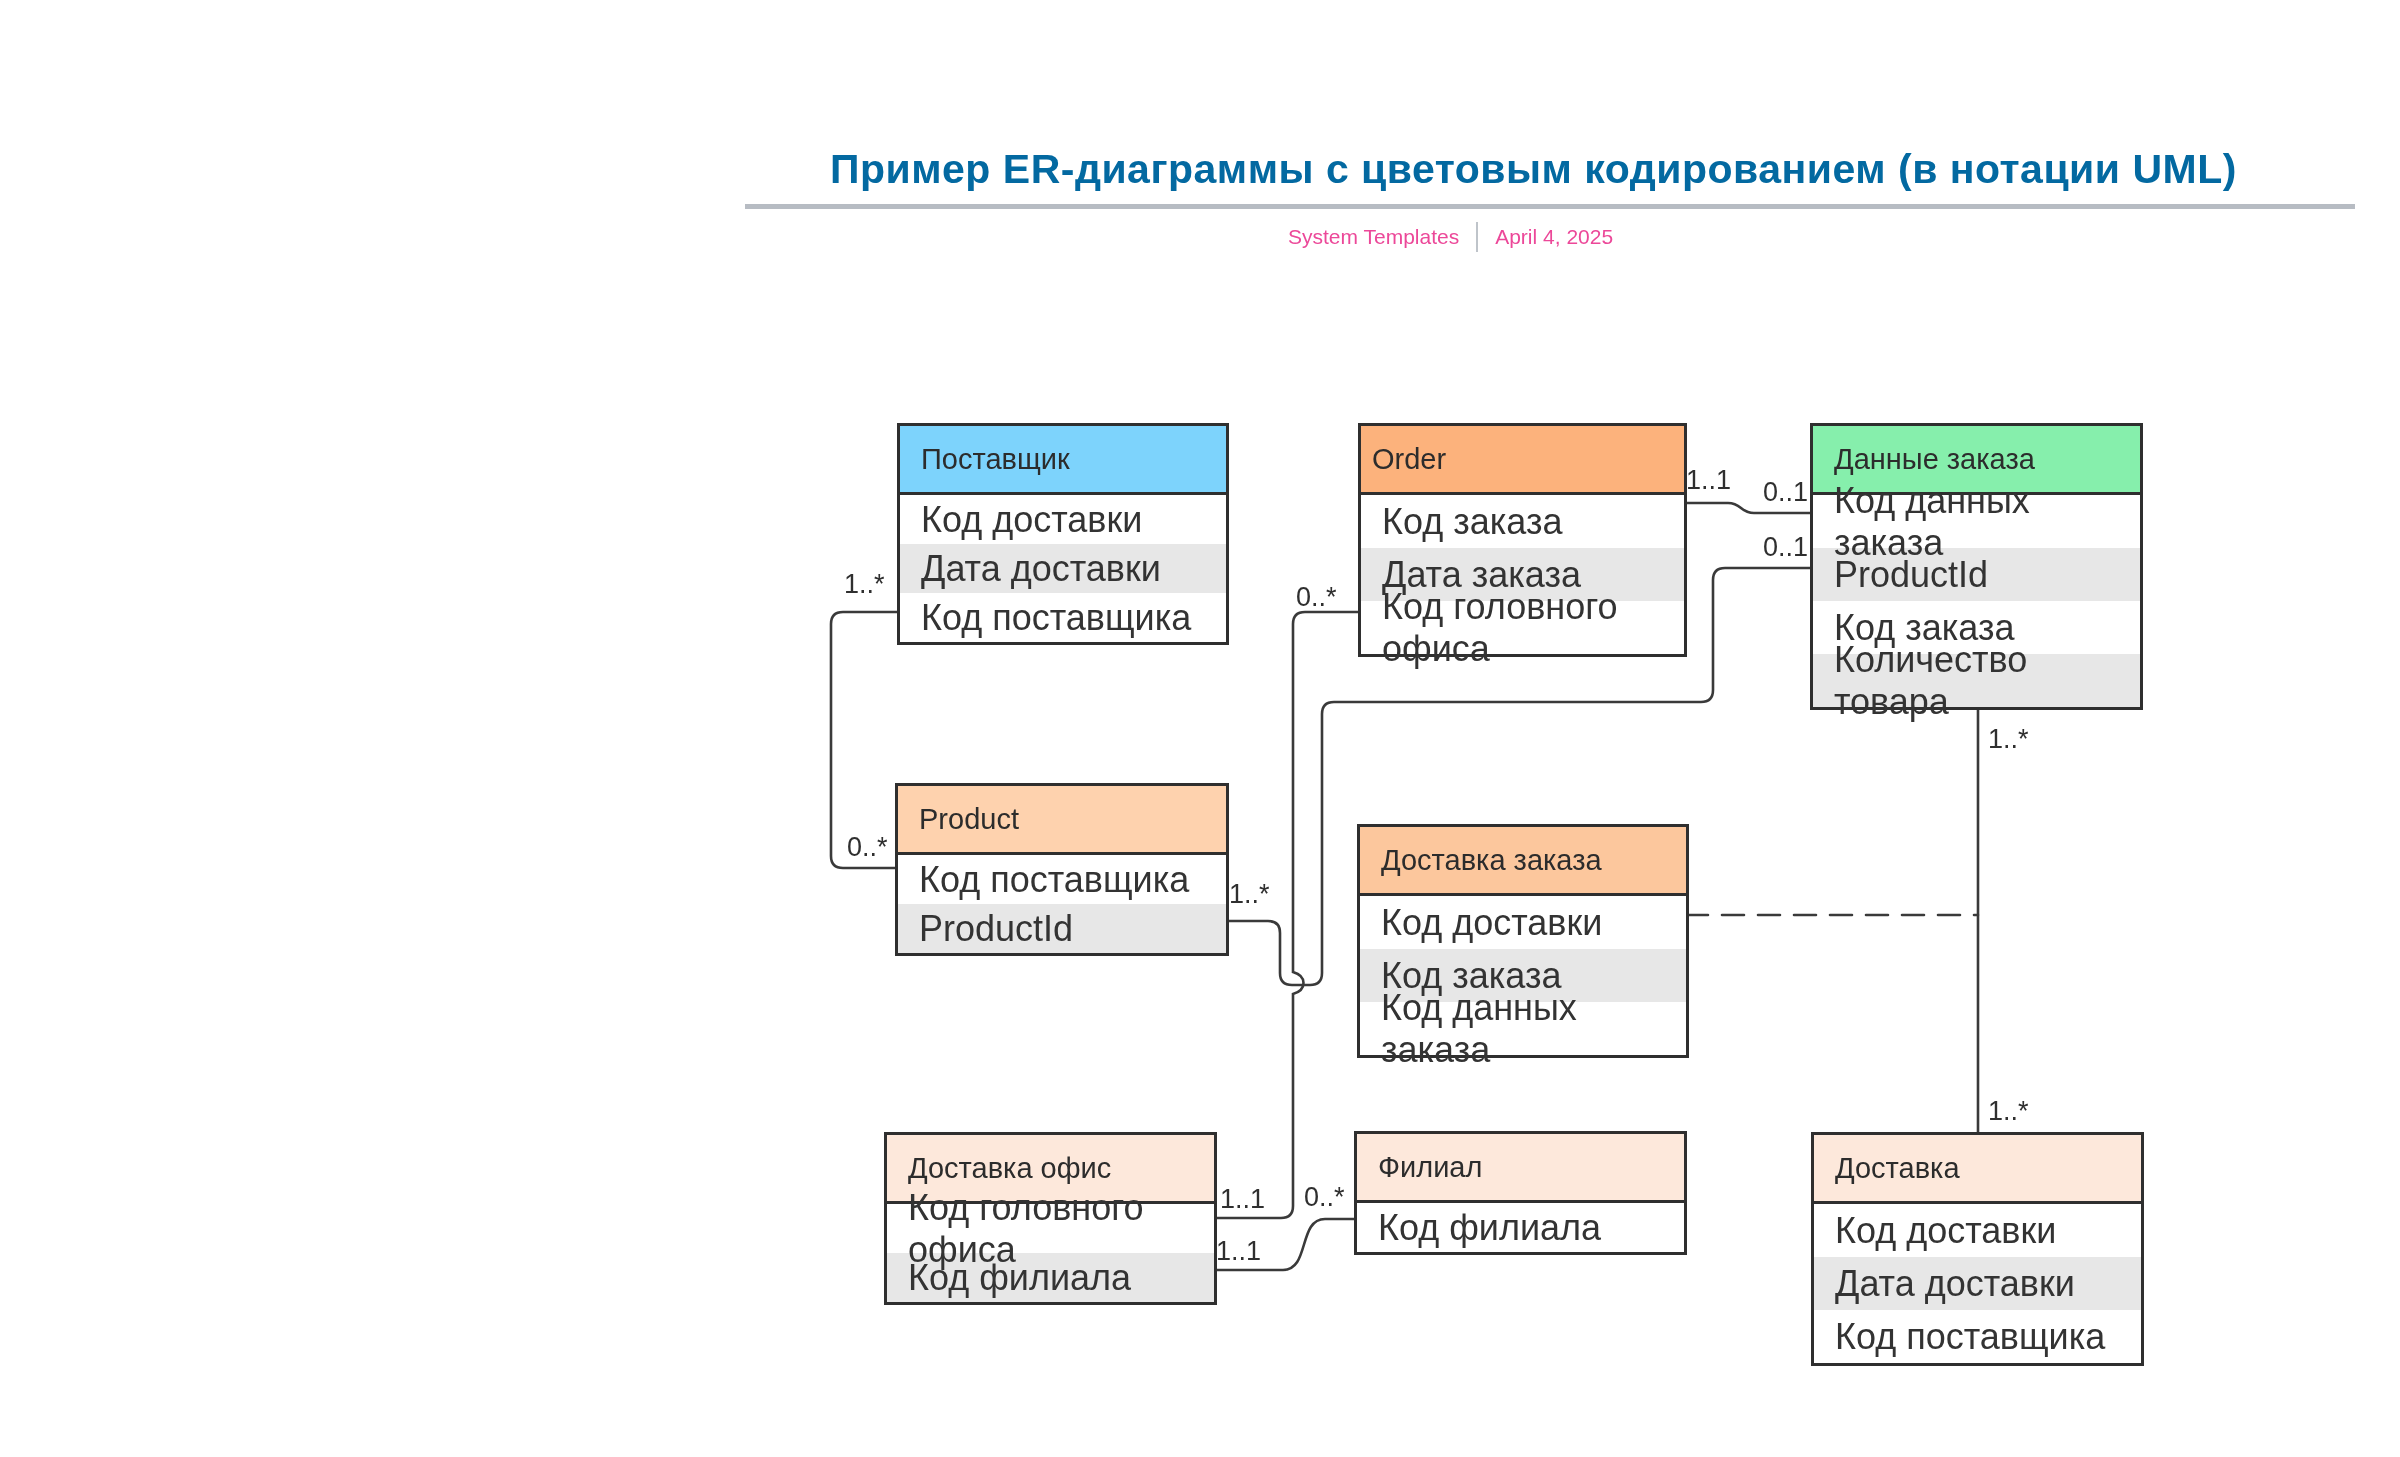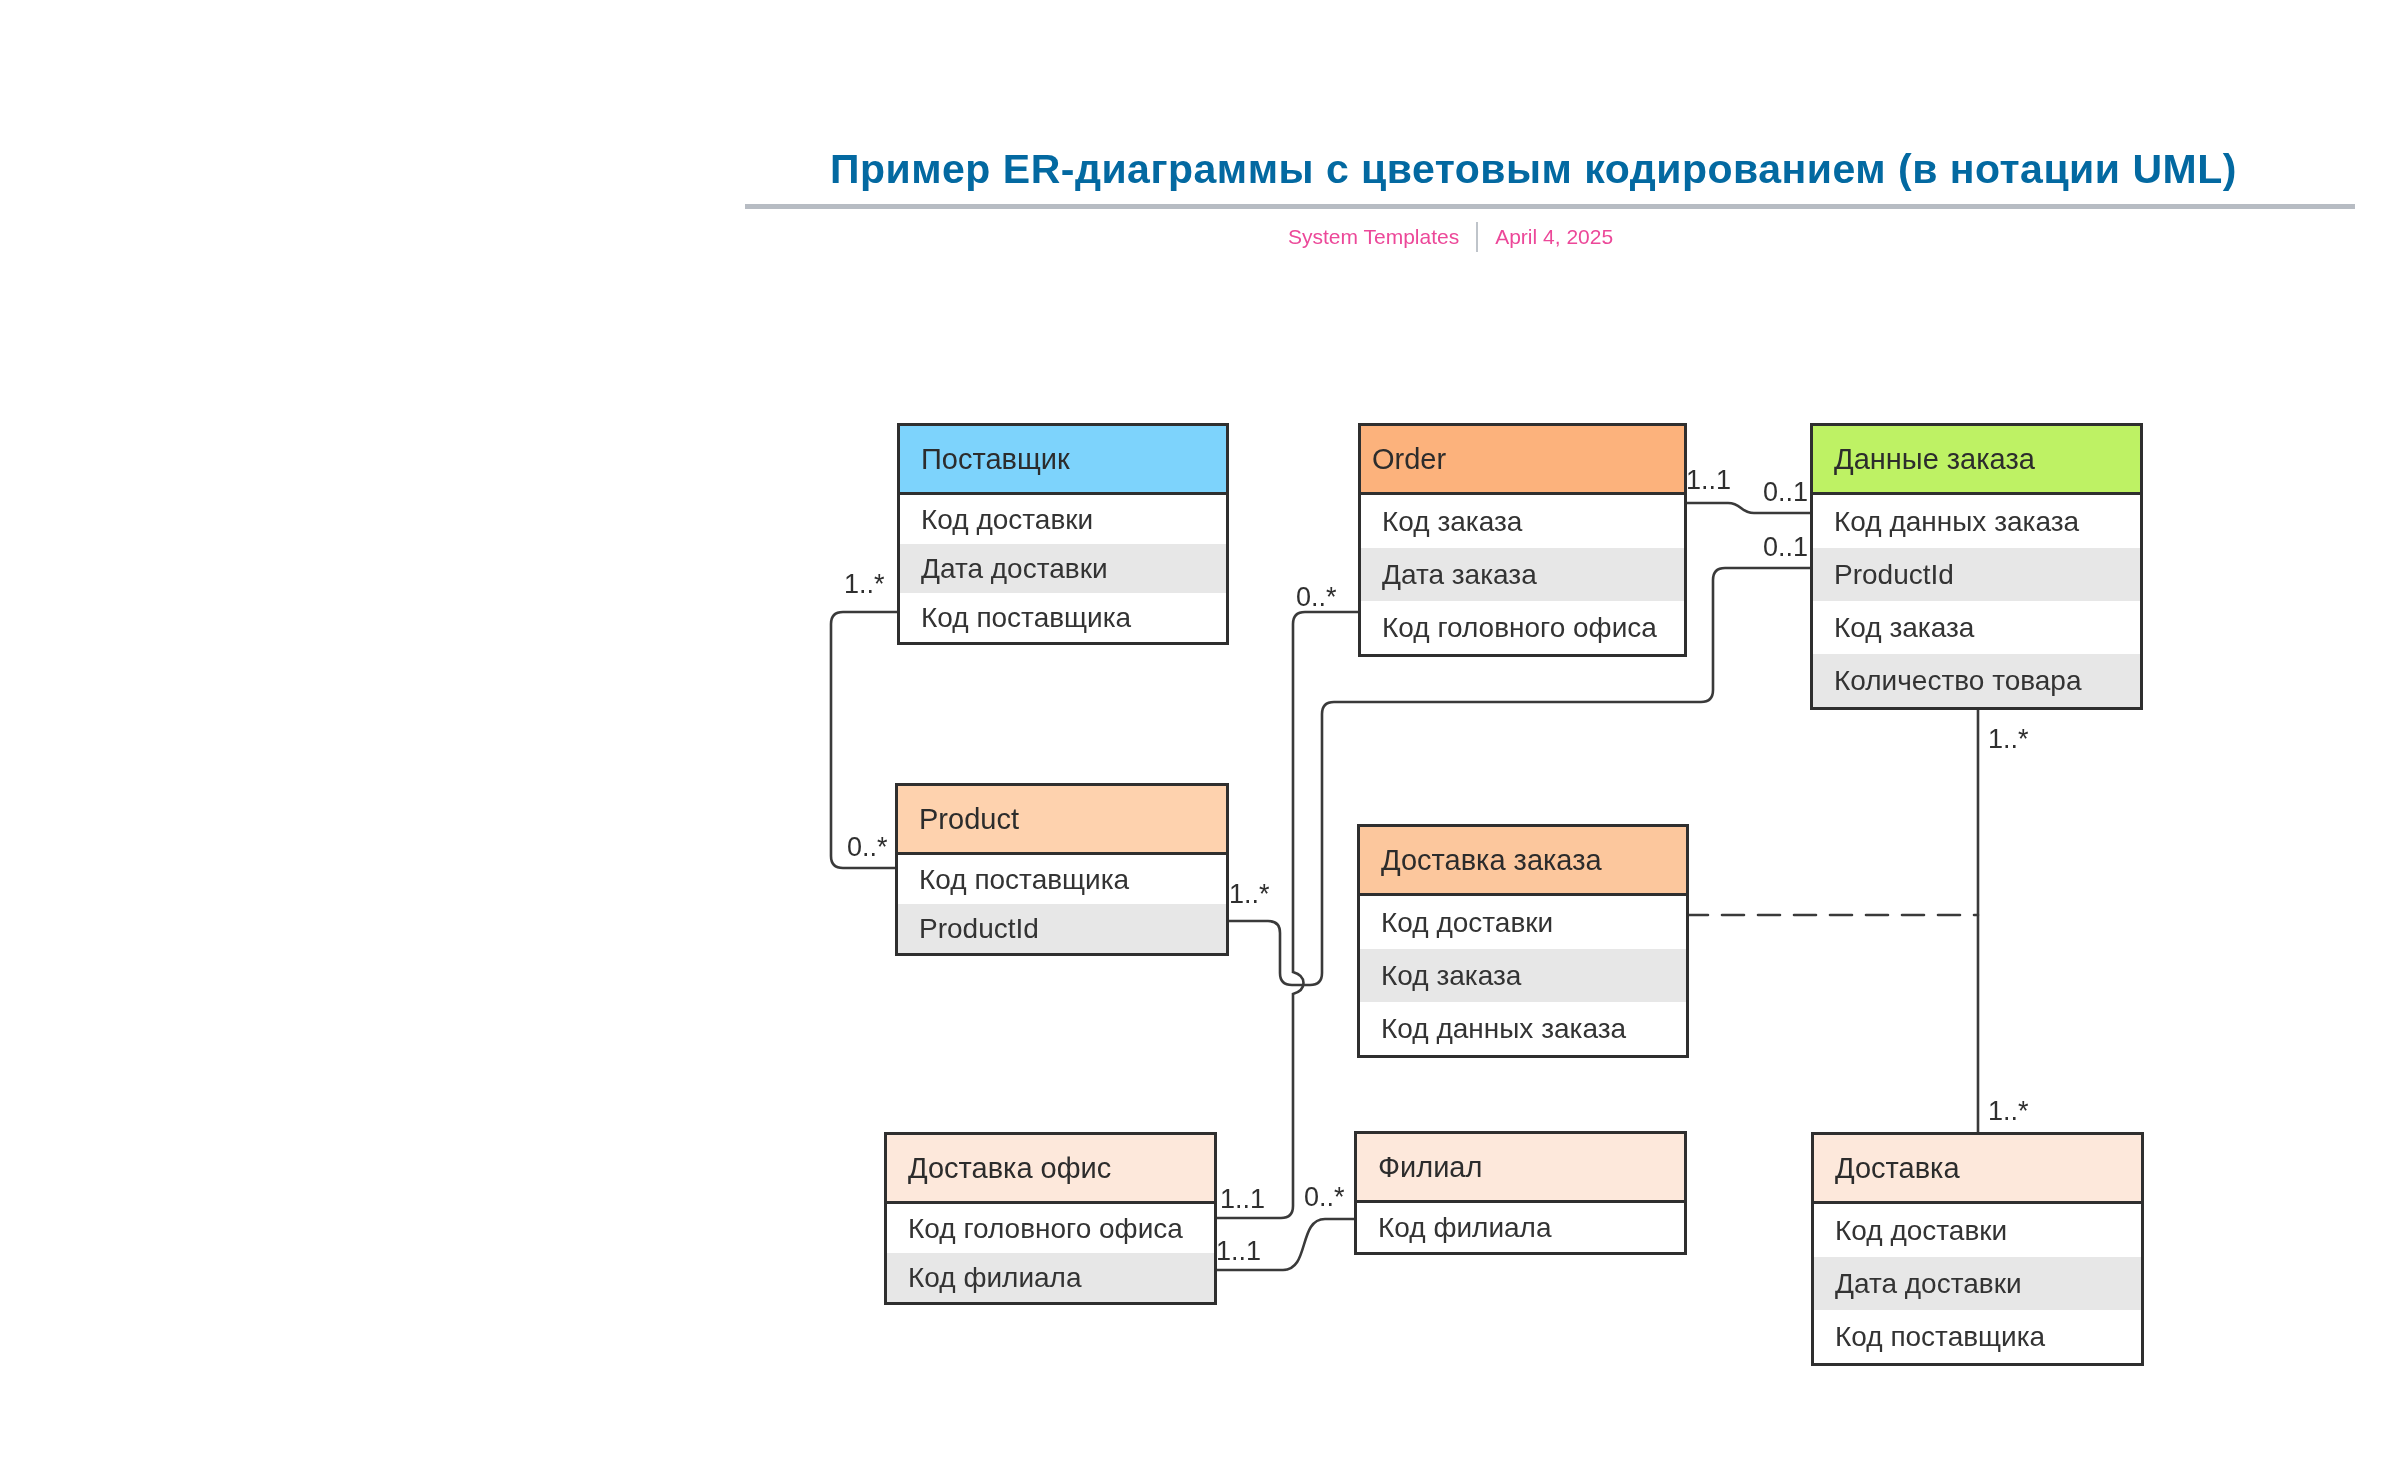--- a/index.html
+++ b/index.html
@@ -8,21 +8,21 @@
   .page-title{position:absolute;left:830px;top:146px;font-size:41px;font-weight:bold;
               color:#0369a1;letter-spacing:0.5px;white-space:nowrap;}
   .title-rule{position:absolute;left:745px;top:204px;width:1610px;height:5px;background:#b7bcc3;}
   .subtitle{position:absolute;left:1288px;top:220px;height:34px;display:flex;align-items:center;
             gap:17px;font-size:21px;color:#ec4899;white-space:nowrap;text-align:right;}
   .subtitle .vbar{display:inline-block;width:2px;height:30px;background:#bfc4ca;}
   svg.wires{position:absolute;left:0;top:0;}
   .entity{position:absolute;border:3px solid #2f2f2f;background:#ffffff;box-sizing:content-box;}
   .e-header{display:flex;align-items:center;height:66px;padding:0 10px 0 21px;
             font-size:29px;color:#2c2c2c;border-bottom:3px solid #2f2f2f;}
-  .e-row{display:flex;align-items:center;padding:0 10px 0 21px;font-size:28px;color:#333333;background:#ffffff;}
+  .e-row{display:flex;align-items:center;padding:0 10px 0 21px;font-size:36px;color:#333333;background:#ffffff;}
   .entity div.e-row:nth-of-type(odd){background:#e7e7e7;} 
   .rh49{height:49px;} .rh53{height:53px;}
   .card{position:absolute;font-size:27px;color:#2f2f2f;white-space:nowrap;}
 </style>
 </head>
 <body>
 
 <div class="canvas">
 
   <div class="page-title">Пример ER-диаграммы с цветовым кодированием (в нотации UML)</div>
@@ -53,21 +53,21 @@
   </div>
 
   <div class="entity" style="left:1358px;top:423px;width:323px">
     <div class="e-header" style="background: rgb(252, 178, 124); padding-left: 11px;">Order</div>
     <div class="e-row rh53">Код заказа</div>
     <div class="e-row rh53">Дата заказа</div>
     <div class="e-row rh53">Код головного офиса</div>
   </div>
 
   <div class="entity" style="left:1810px;top:423px;width:327px">
-    <div class="e-header" style="background: #bef264;">Данные заказа</div>
+    <div class="e-header" style="background: #86efac;">Данные заказа</div>
     <div class="e-row rh53">Код данных заказа</div>
     <div class="e-row rh53">ProductId</div>
     <div class="e-row rh53">Код заказа</div>
     <div class="e-row rh53">Количество товара</div>
   </div>
 
   <div class="entity" style="left:895px;top:783px;width:328px">
     <div class="e-header" style="background: rgb(254, 210, 174);">Product</div>
     <div class="e-row rh49">Код поставщика</div>
     <div class="e-row rh49">ProductId</div>

